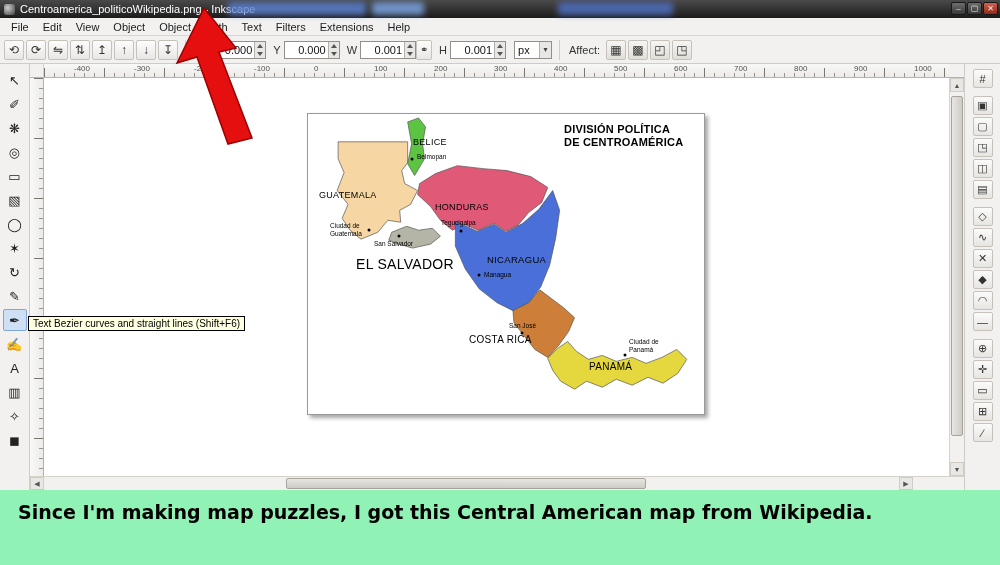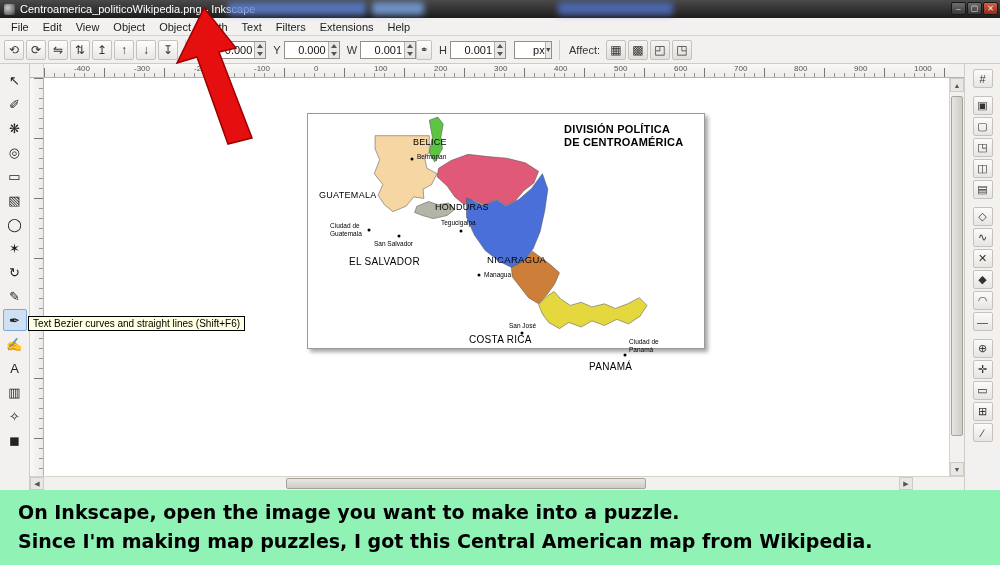--- a/index.html
+++ b/index.html
@@ -34,21 +34,21 @@
   .tb-fields { display:flex; align-items:center; }
   .field-label { font-size:11px; color:#333; margin:0 3px 0 7px; }
   .spinbox { display:flex; width:56px; height:18px; border:1px solid #938f88; background:#fff; }
   .spinbox input { flex:1; min-width:0; border:0; outline:0; font-family:"Liberation Sans",sans-serif; font-size:11px; text-align:right; padding-right:2px; color:#111; }
   .spinners { width:11px; display:flex; flex-direction:column; border-left:1px solid #b5b1aa; background:#e9e7e3; }
   .spinners i { flex:1; position:relative; }
   .spinners i.up::after, .spinners i.dn::after { content:""; position:absolute; left:2px; border-left:3px solid transparent; border-right:3px solid transparent; }
   .spinners i.up::after { top:2px; border-bottom:4px solid #555; }
   .spinners i.dn::after { bottom:2px; border-top:4px solid #555; }
   .unit-select { display:flex; align-items:center; width:38px; height:18px; border:1px solid #938f88; background:#fff; margin-left:6px; }
-  .units-text { flex:1; font-size:11px; padding-left:18px; color:#111; }
+  .units-text { flex:1; font-size:11px; padding-left:3px; color:#111; }
   .dd-arrow { width:12px; font-size:8px; color:#444; background:#e9e7e3; border-left:1px solid #b5b1aa; height:100%; display:flex; align-items:center; justify-content:center; }
   .affect-label { font-size:11px; color:#333; margin:0 4px 0 2px; }
   .tb-btn.toggle { background:linear-gradient(#f6f5f3,#e2dfda); }
 
   
   .main { position:relative; display:flex; height:426px; }
   .toolbox { width:30px; background:#f2f1f0; border-right:1px solid #cfccc6; padding-top:4px; display:flex; flex-direction:column; align-items:center; }
   .tool-btn { width:24px; height:22px; margin:1px 0; display:flex; align-items:center; justify-content:center; font-size:13px; color:#222; border:1px solid transparent; border-radius:2px; }
   .tool-btn.active { background:#cfe0f5; border-color:#7fa8d8; }
   .snapbar { width:36px; background:#f2f1f0; border-left:1px solid #cfccc6; padding-top:4px; display:flex; flex-direction:column; align-items:center; }
@@ -80,21 +80,21 @@
   .vtrack { flex:1; position:relative; }
   .vthumb { position:absolute; left:1px; right:1px; top:4px; height:340px; background:linear-gradient(90deg,#e8e6e2,#cfccc6); border:1px solid #a7a39c; border-radius:2px; }
   .hscroll-row { height:14px; display:flex; }
   .hscroll { flex:1; display:flex; background:#f2f1f0; border-top:1px solid #d5d2cc; }
   .hscroll .scroll-arrow { width:14px; height:auto; }
   .htrack { flex:1; position:relative; }
   .hthumb { position:absolute; top:1px; bottom:1px; left:242px; width:360px; background:linear-gradient(#e8e6e2,#cfccc6); border:1px solid #a7a39c; border-radius:2px; }
   .hscroll-corner { width:51px; background:#f2f1f0; border-top:1px solid #d5d2cc; }
 
   
-  .map { position:absolute; left:263px; top:35px; width:398px; height:236px; background:#fff; border:1px solid #9a9a9a; box-shadow:3px 3px 4px rgba(0,0,0,.35); }
+  .map { position:absolute; left:263px; top:35px; width:398px; height:302px; background:#fff; border:1px solid #9a9a9a; box-shadow:3px 3px 4px rgba(0,0,0,.35); }
   .map svg { position:absolute; left:0; top:0; width:100%; height:100%; }
   .map-title { position:absolute; left:256px; top:9px; font-size:11px; font-weight:bold; line-height:13px; letter-spacing:.2px; color:#000; }
   #map-labels { position:absolute; inset:0; }
   .country-label { position:absolute; color:#000; letter-spacing:.3px; white-space:nowrap; }
   .city-dot { position:absolute; width:3px; height:3px; background:#000; border-radius:50%; transform:translate(-50%,-50%); }
   .city-label { position:absolute; font-size:6.5px; line-height:8px; color:#000; white-space:pre; }
 
   
   .tooltip { position:absolute; left:28px; top:316px; z-index:90; background:#ffffe1; border:1px solid #000; font-size:10px; padding:1px 4px; color:#000; white-space:nowrap; }
 
@@ -254,21 +254,21 @@
                 <path d="M241,246 L251,236 L261,229 L270,239 L282,247 L296,243 L310,249 L326,245 L340,251 L356,245 L371,237 L381,247 L372,261 L357,271 L342,265 L326,273 L310,267 L296,275 L280,269 L268,277 L254,269 L246,258 Z" fill="#e5d83e" stroke="#555" stroke-width="0.7"></path>
               </svg>
             <div class="map-title">
               <div>DIVISIÓN POLÍTICA</div>
               <div>DE CENTROAMÉRICA</div>
             </div>
             <div id="map-labels">
                 <div class="country-label" style="left: 11px; top: 76px; font-size: 9px;">GUATEMALA</div>
                 <div class="country-label" style="left: 105px; top: 23px; font-size: 9px;">BELICE</div>
                 <div class="country-label" style="left: 127px; top: 88px; font-size: 9px;">HONDURAS</div>
-                <div class="country-label" style="left: 41px; top: 142px; font-size: 10px;">EL SALVADOR</div>
+                <div class="country-label" style="left: 48px; top: 142px; font-size: 14px;">EL SALVADOR</div>
                 <div class="country-label" style="left: 179px; top: 140px; font-size: 9.5px;">NICARAGUA</div>
                 <div class="country-label" style="left: 161px; top: 220px; font-size: 10px;">COSTA RICA</div>
                 <div class="country-label" style="left: 281px; top: 247px; font-size: 10px;">PANAMÁ</div>
                 <div class="city-dot" style="left: 104px; top: 45px;"></div>
                 <div class="city-label" style="left: 109px; top: 39px;">Belmopan</div>
                 <div class="city-dot" style="left: 61px; top: 116px;"></div>
                 <div class="city-label" style="left: 22px; top: 108px;">Ciudad de
 Guatemala</div>
                 <div class="city-dot" style="left: 153px; top: 117px;"></div>
                 <div class="city-label" style="left: 133px; top: 105px;">Tegucigalpa</div>
@@ -319,21 +319,20 @@
         <div class="snap-btn group-end">—</div>
         <div class="snap-btn">⊕</div>
         <div class="snap-btn">✛</div>
         <div class="snap-btn">▭</div>
         <div class="snap-btn">⊞</div>
         <div class="snap-btn">∕</div>
       </div>
   </div>
 
   <div class="banner" style="background: rgb(144, 243, 181);">
-    <div>On Inkscape, open the image you want to make into a puzzle.</div>
     <div>Since I'm making map puzzles, I got this Central American map from Wikipedia.</div>
   </div>
 
   <div class="tooltip">Text Bezier curves and straight lines (Shift+F6)</div>
 
   <svg class="arrow-overlay" viewBox="0 0 1000 565">
     <polygon id="red-arrow" points="204,8 236,48 219,52 252,138 228,144 197,57 177,63" fill="#e60f0f"></polygon>
   </svg>
 </div>
 

